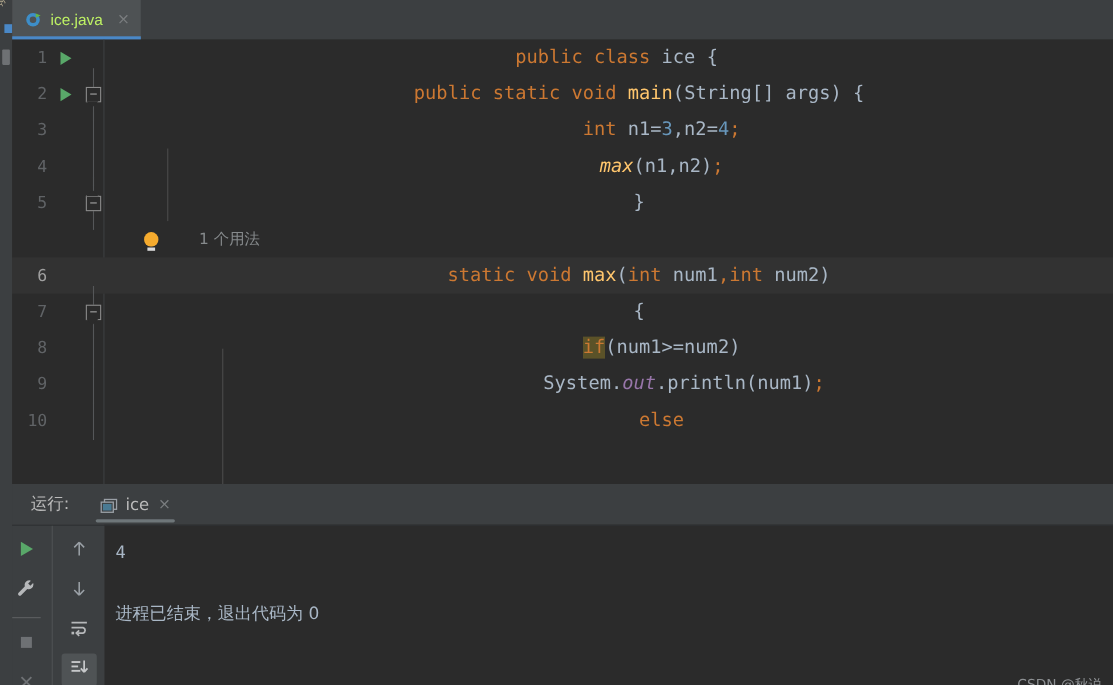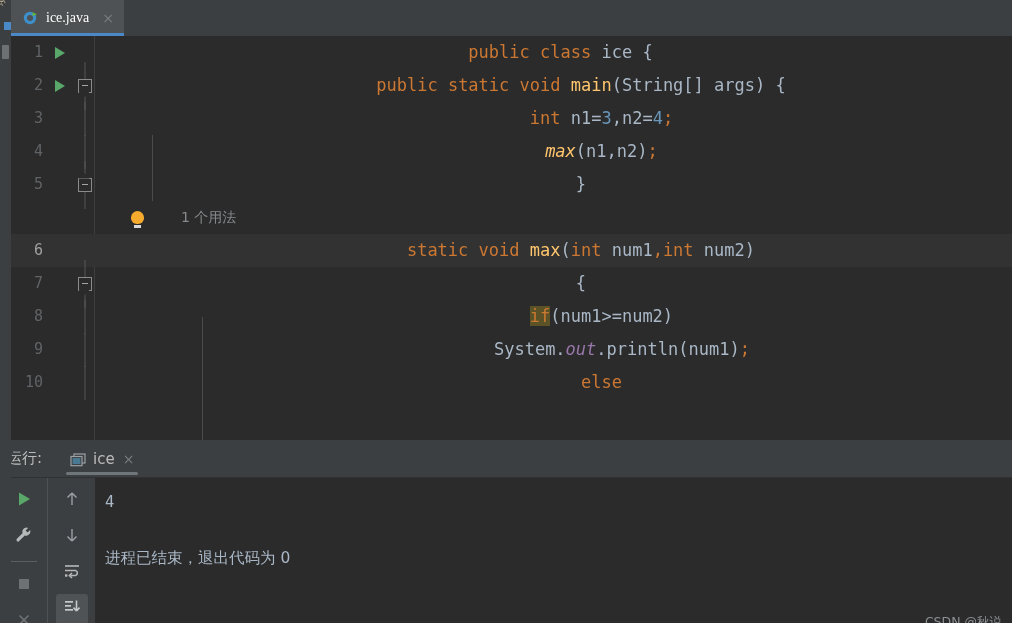--- a/index.html
+++ b/index.html
@@ -89,22 +89,22 @@
     height: 3px;
     background: #4a88c7;
   }
   .tab-icon {
     width: 16px; height: 16px;
     position: relative;
     flex: 0 0 16px;
   }
   .tab-label {
     font-size: 14px;
-    color: #ffffff;
-    font-family: Liberation Serif, serif;
+    color: #bef264;
+    font-family: Liberation Sans, sans-serif;
   }
   .tab-close {
     font-size: 14px;
     color: #7a7d7f;
     margin-left: 6px;
     line-height: 1;
   }
 
   
   .editor-wrap {
@@ -298,21 +298,21 @@
     display: flex;
     flex-direction: column;
     position: relative;
     overflow: hidden;
   }
   .run-header {
     height: 37px;
     flex: 0 0 37px;
     display: flex;
     align-items: center;
-    padding-left: 1px;
+    padding-left: 22px;
     position: relative;
     background: #3c3f41;
   }
   .run-title {
     font-size: 15px;
     color: #bbbbbb;
     margin-right: 20px;
     margin-left: 6px;
   }
   .run-tab {

